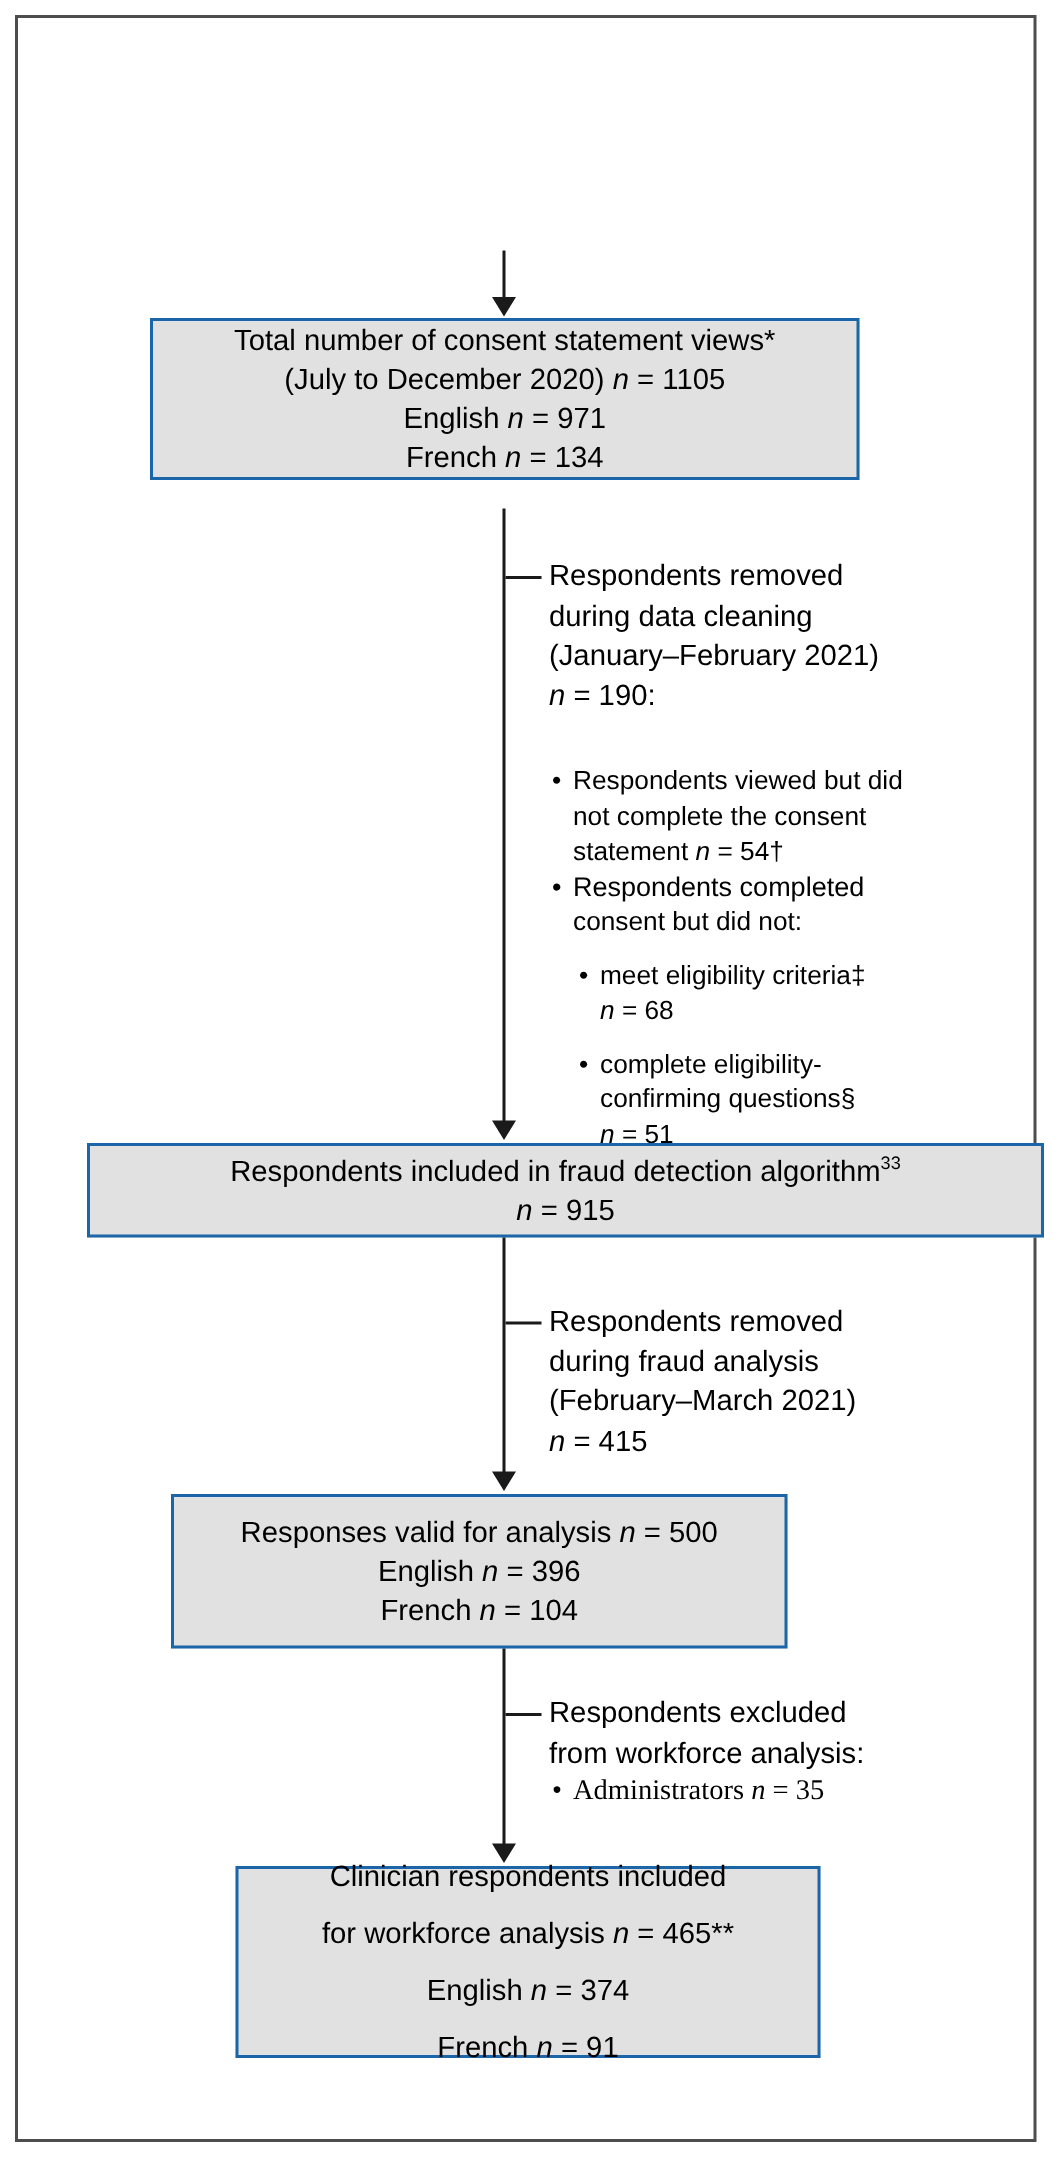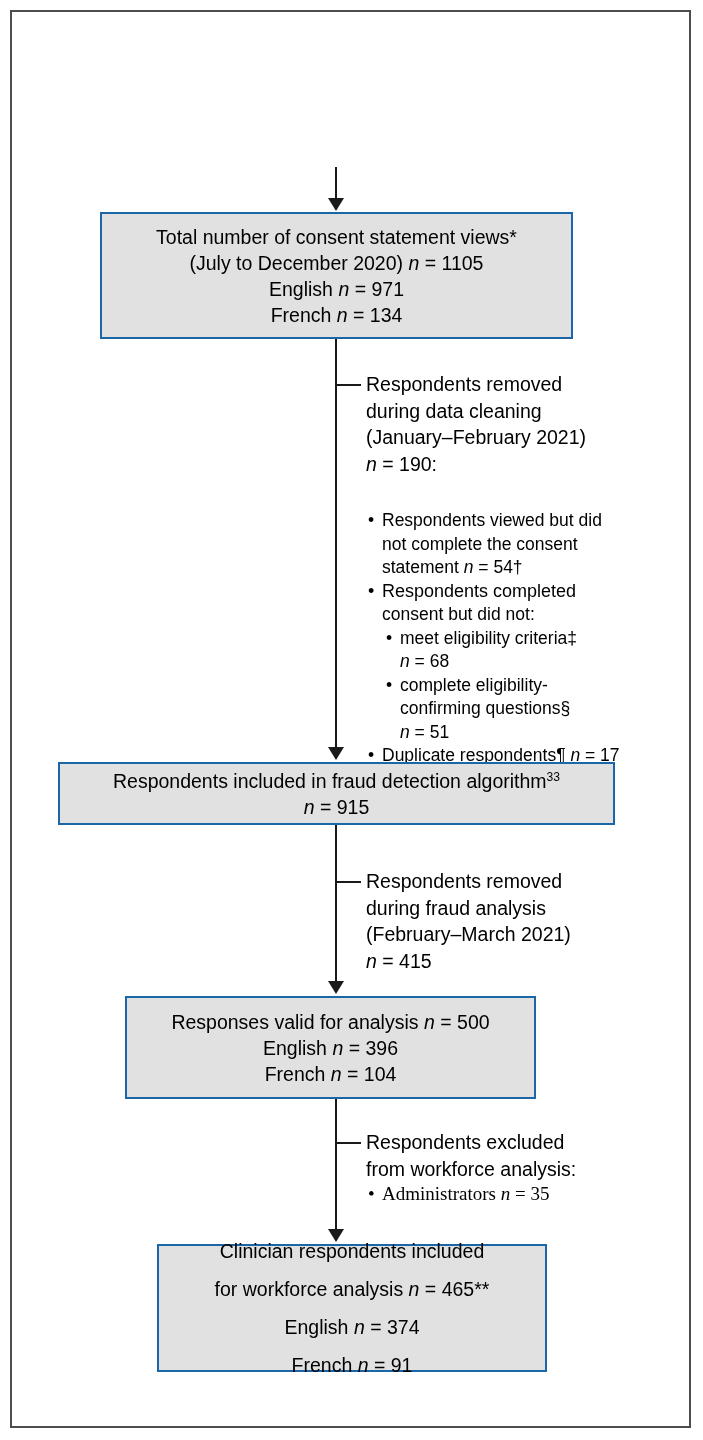--- a/index.html
+++ b/index.html
@@ -82,20 +82,21 @@
   .sidenote .bullet::before {
     content: "\2022";
     position: absolute;
     left: 2px;
     top: 0;
   }
   .sidenote .bullet2 {
     position: relative;
     padding-left: 34px;
     display: block;
+    margin-top: 12px;
   }
   .sidenote .bullet2::before {
     content: "\2022";
     position: absolute;
     left: 20px;
     top: 0;
   }
   .sidenote .cont { display: block; padding-left: 16px; }
   .sidenote .cont2 { display: block; padding-left: 34px; }
 </style>
@@ -103,21 +104,21 @@
 <body>
 
 <div id="page">
 
   <div id="frame"></div>
 
 
   <div class="vline" style="left:335px; top:167px; height:33px;"></div>
   <div class="arrowhead" style="left:328px; top:198px;"></div>
 
-  <div class="box" style="left:100px; top:212px; width:473px; height:127px;">
+  <div class="box" style="left:100px; top:212px; width:473px; height:108px;">
     <span class="ln">Total number of consent statement views*</span>
     <span class="ln">
       <span>(July to December 2020) </span><span class="it">n</span><span> = 1105</span>
     </span>
     <span class="ln">
       <span>English </span><span class="it">n</span><span> = 971</span>
     </span>
     <span class="ln">
       <span>French </span><span class="it">n</span><span> = 134</span>
     </span>
@@ -163,21 +164,21 @@
     <span class="cont2" style="font-size:17.5px; line-height:23.5px;">
       <span class="ln">confirming questions§</span>
       <span class="ln"><span class="it">n</span><span> = 51</span></span>
     </span>
 
     <span class="bullet" style="font-size:17.5px; line-height:23.5px;">
       <span class="ln"><span>Duplicate respondents¶  </span><span class="it">n</span><span> = 17</span></span>
     </span>
   </div>
 
-  <div class="box" style="left:58px; top:762px; width:557px; height:63px;">
+  <div class="box" style="left:58px; top:762px; width:638px; height:63px;">
     <span class="ln">
       <span>Respondents included in fraud detection algorithm</span><sup>33</sup>
     </span>
     <span class="ln">
       <span class="it">n</span><span> = 915</span>
     </span>
   </div>
 
   <div class="vline" style="left:335px; top:825px; height:158px;"></div>
   <div class="arrowhead" style="left:328px; top:981px;"></div>
@@ -185,21 +186,21 @@
 
   <div class="sidenote" style="left:366px; top:868px; width:300px;">
     <span class="ln">Respondents removed</span>
     <span class="ln">during fraud analysis</span>
     <span class="ln">(February–March 2021)</span>
     <span class="ln">
       <span class="it">n</span><span> = 415</span>
     </span>
   </div>
 
-  <div class="box" style="left:125px; top:996px; width:411px; height:103px;">
+  <div class="box" style="left:114px; top:996px; width:411px; height:103px;">
     <span class="ln">
       <span>Responses valid for analysis  </span><span class="it">n</span><span> = 500</span>
     </span>
     <span class="ln">
       <span>English  </span><span class="it">n</span><span> = 396</span>
     </span>
     <span class="ln">
       <span>French  </span><span class="it">n</span><span> = 104</span>
     </span>
   </div>

